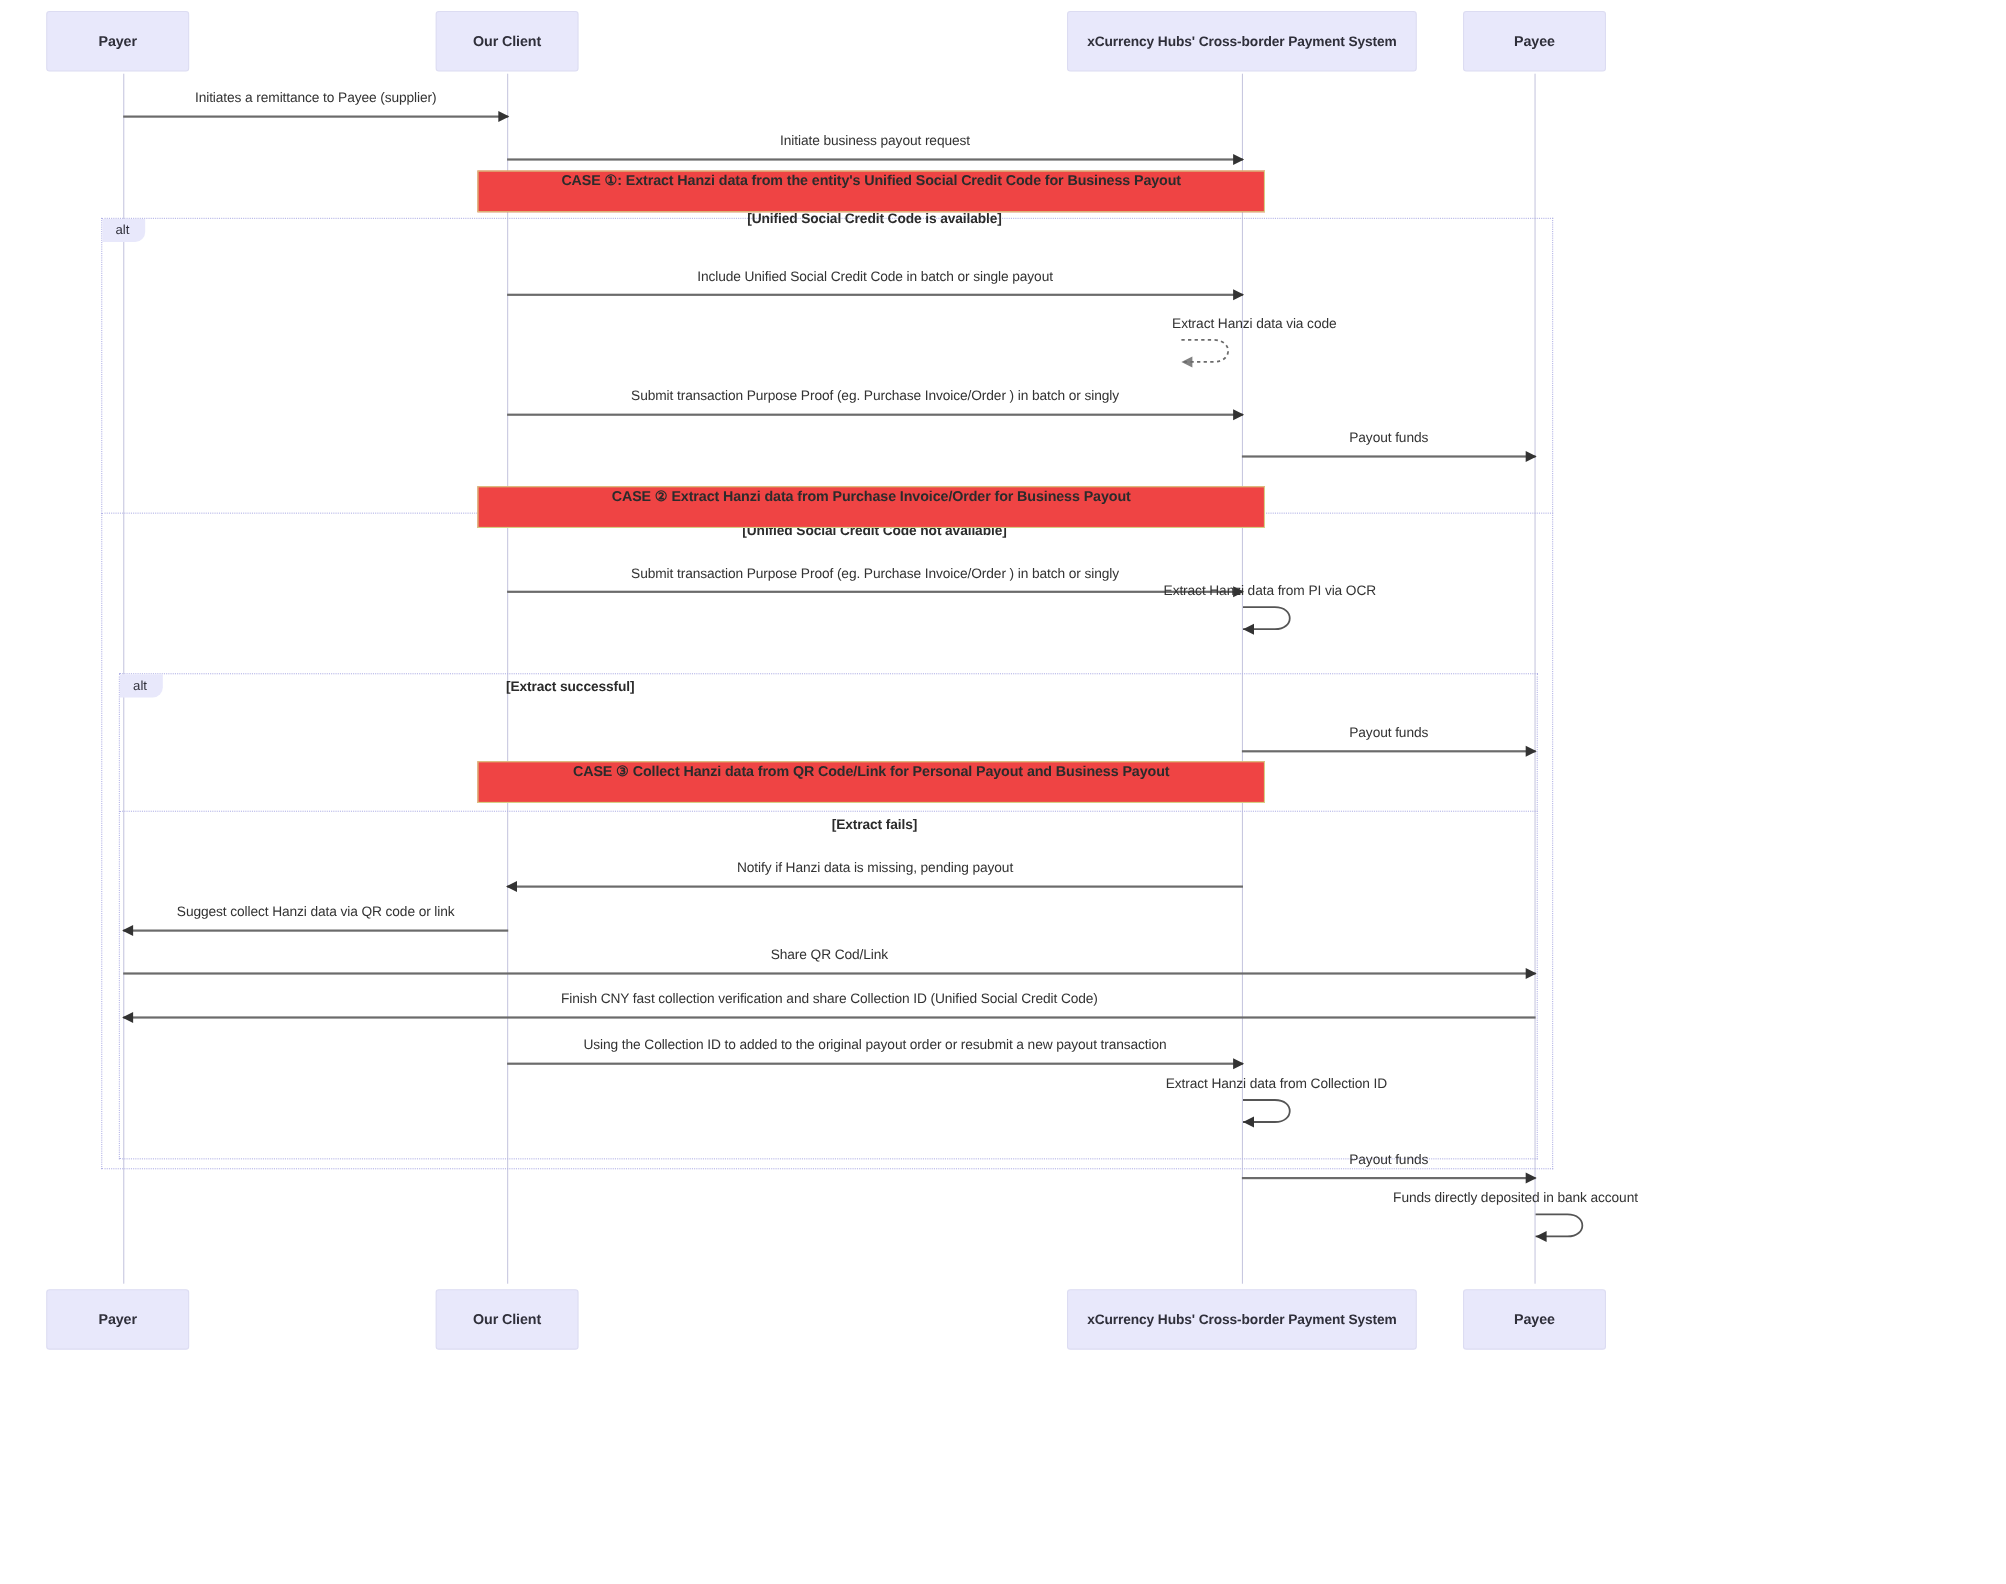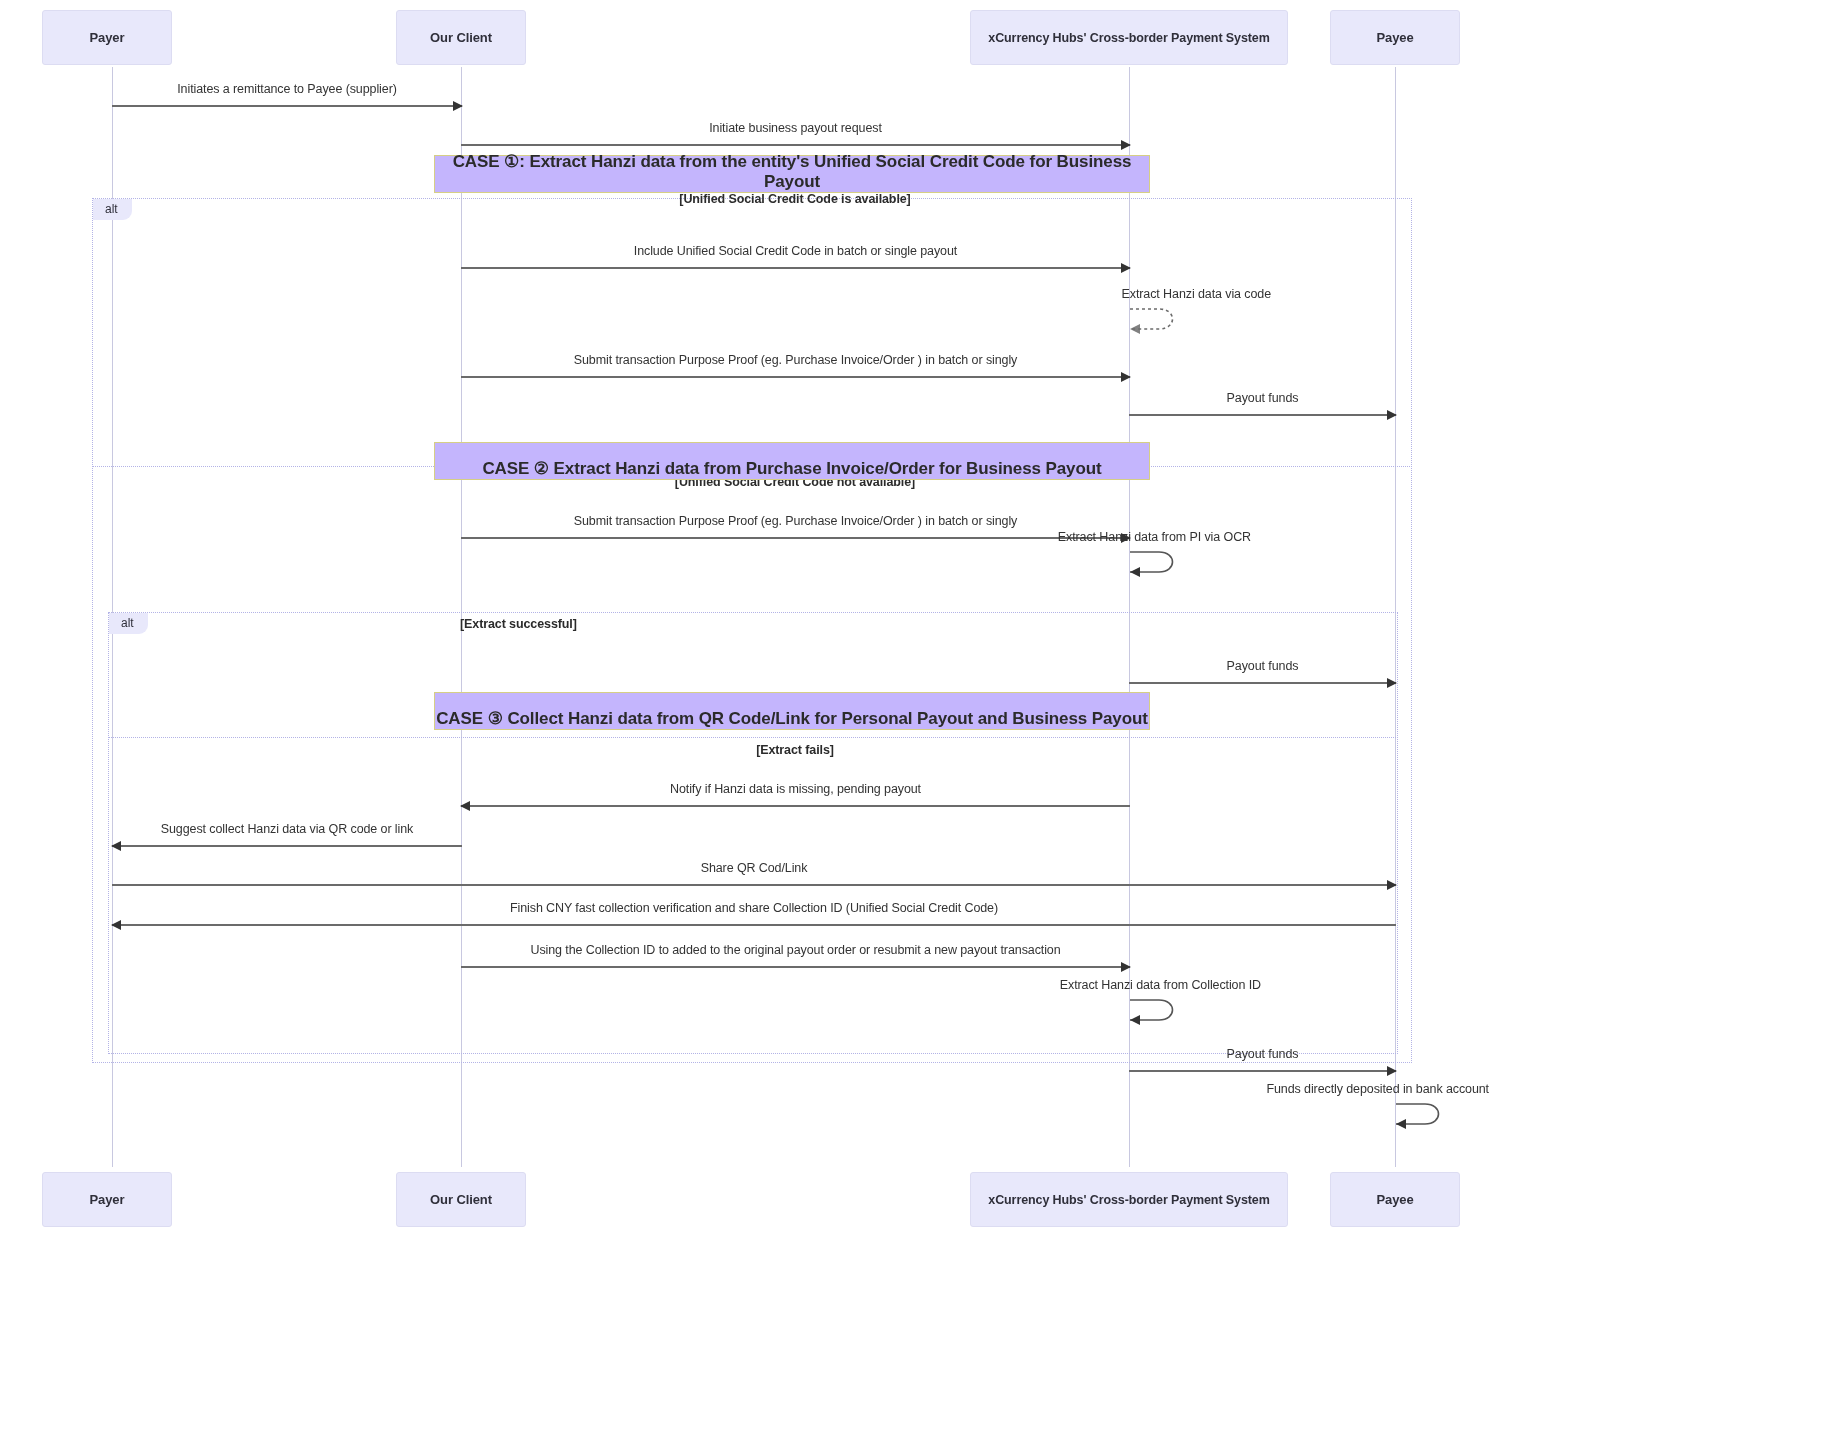--- a/index.html
+++ b/index.html
@@ -91,26 +91,26 @@
     text-align: right;
     font-size: 12.5px;
     color: #333333;
     white-space: nowrap;
     letter-spacing: -0.1px;
   }
   .selfloop svg { display: block; overflow: visible; }
   
   .note {
     position: absolute;
-    background: #c4b5fd;
+    background: #ef4444;
     border: 1px solid #d6cf85;
     display: flex;
-    align-items: flex-end;
+    align-items: flex-start;
     justify-content: center;
-    font-size: 17px;
+    font-size: 13px;
     font-weight: bold;
     color: #2b2b2b;
     box-sizing: border-box;
     text-align: center;
     letter-spacing: -0.1px;
   }
   
   .frag {
     position: absolute;
     border: 1px dotted #b3b3e6;
@@ -206,21 +206,21 @@
   <div class="note" style="left:434px; top:155px; width:716px; height:38px;">
     <span>CASE ①: Extract Hanzi data from the entity's Unified Social Credit Code for Business Payout</span>
   </div>
 
   <div class="msg" style="left:461px; top:267px; width:669px;">
     <div class="label">Include Unified Social Credit Code in batch or single payout</div>
     <div class="line"></div>
     <div class="arrowhead right"></div>
   </div>
 
-  <div class="selfloop" style="left:1129px; top:305px; width:52px; height:25px;">
+  <div class="selfloop" style="left:1073px; top:305px; width:52px; height:25px;">
     <div class="loop-label" style="right:-90px;">Extract Hanzi data via code</div>
     <svg width="56" height="28" viewBox="0 0 56 28">
       <path d="M 1 4 L 30 4 C 48 4 48 24 30 24 L 1 24" fill="none" stroke="#6b6b6b" stroke-width="1.6" stroke-dasharray="3,3"></path>
       <polygon points="1,24 11,19 11,29" fill="#6b6b6b" opacity="0.85"></polygon>
     </svg>
   </div>
 
   <div class="msg" style="left:461px; top:376px; width:669px;">
     <div class="label">Submit transaction Purpose Proof (eg. Purchase Invoice/Order ) in batch or singly</div>
     <div class="line"></div>

